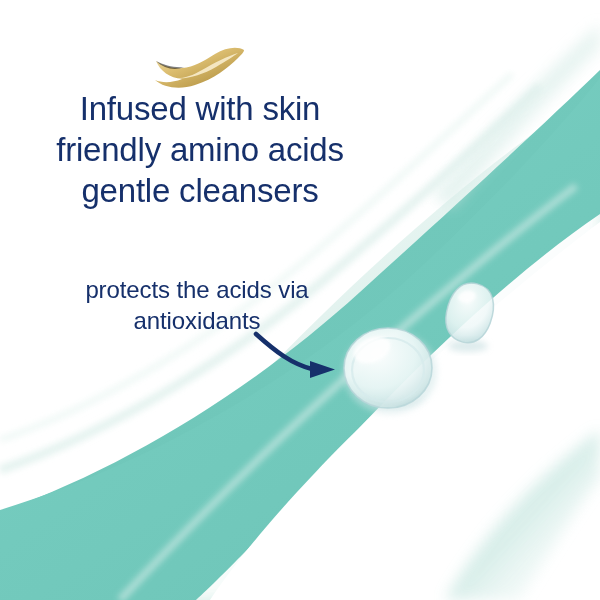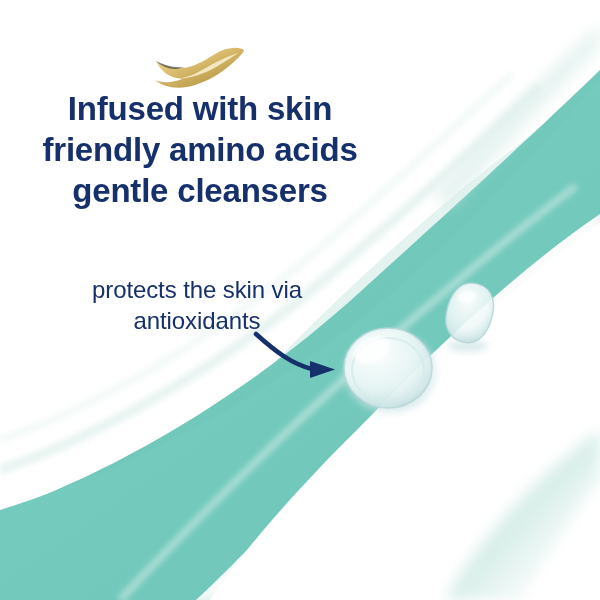--- a/index.html
+++ b/index.html
@@ -39,21 +39,21 @@
   }
   #headline {
     position: absolute;
     left: 0;
     top: 88px;
     width: 400px;
     text-align: center;
     color: #16306b;
     font-size: 33px;
     line-height: 41px;
-    font-weight: 700;
+    font-weight: 400;
     letter-spacing: -0.2px;
     white-space: pre-line;
   }
   #subcallout {
     position: absolute;
     left: 52px;
     top: 274px;
     width: 290px;
     text-align: center;
     color: #16306b;
@@ -200,21 +200,21 @@
                C62,35 76,24 86,14 C90,10 92,8 92,6 Z" fill="url(#gGold2)"></path>
       <path d="M86,9 C76,12 62,19 50,26 C40,32 30,35 22,34
                C34,36 50,31 64,23 C74,17 82,12 86,9 Z" fill="#faf0d2" opacity="0.85"></path>
       <path d="M4,17 C12,21 22,24 32,23 C24,27 12,25 4,17 Z" fill="#c9a css" opacity="0.5"></path>
     </svg>
 
     <div id="headline">Infused with skin
 friendly amino acids
 gentle cleansers</div>
 
-    <div id="subcallout">protects the skin via
+    <div id="subcallout">protects the acids via
 antioxidants</div>
 
     <svg id="arrow-layer" viewBox="0 0 600 600" aria-hidden="true">
       <path d="M256,334 C276,352 292,364 312,369" stroke="#16306b" stroke-width="4.6" fill="none" stroke-linecap="round"></path>
       <path d="M310,361 L335,369.5 L310,378 Z" fill="#16306b"></path>
     </svg>
 
   </div>
 </div>
 

